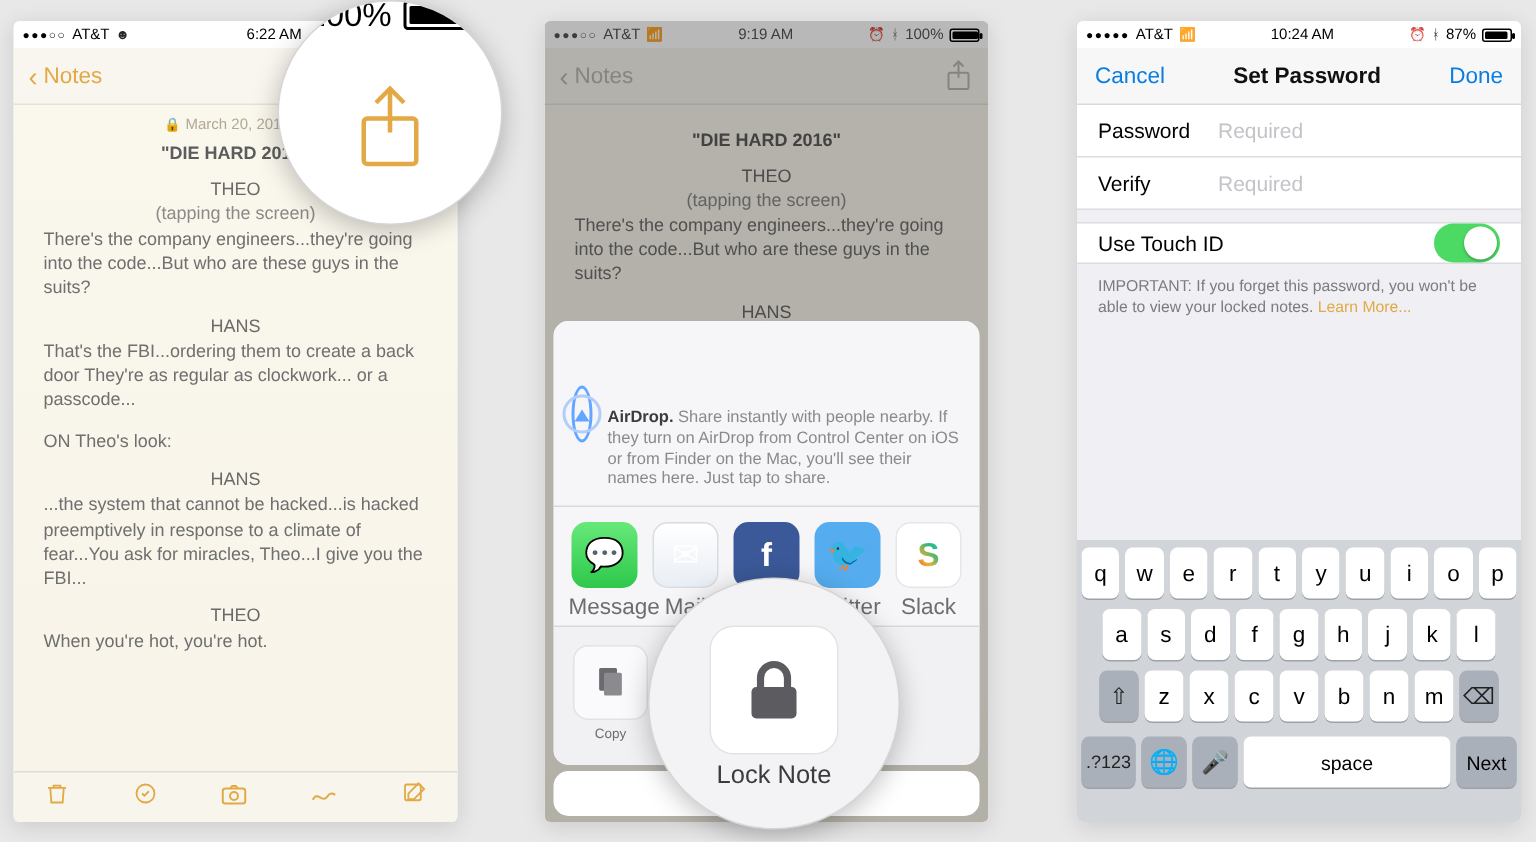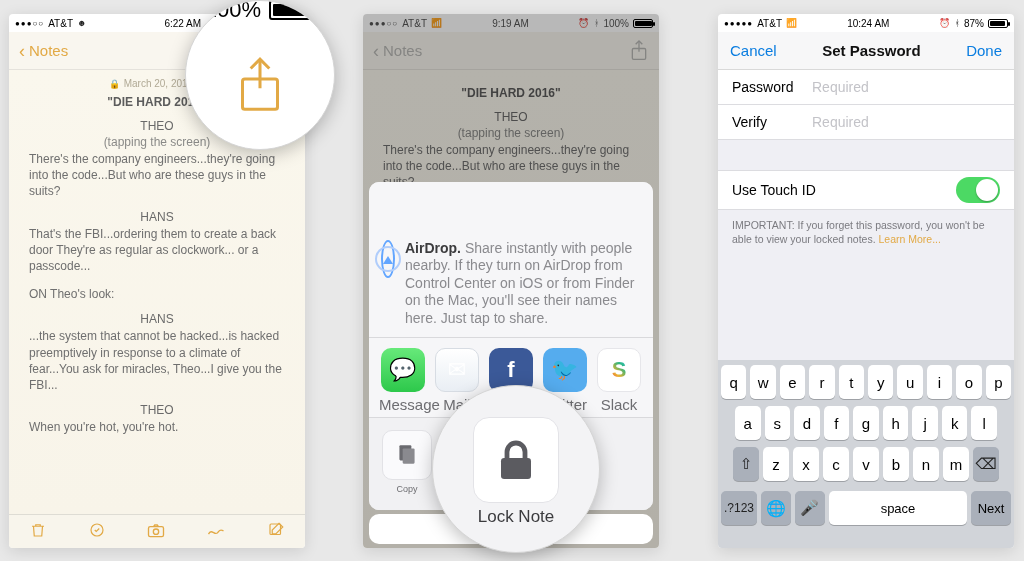--- a/index.html
+++ b/index.html
@@ -101,21 +101,21 @@
     width:38px; height:38px; border-radius:50%;
     border:2px solid #63a6ff; display:flex; align-items:center; justify-content:center;
     position:relative;
   }
   .sheet .airdrop .adicon::before {
     content:""; width:22px; height:22px; border:2px solid #b0cdfb; border-radius:50%; position:absolute;
   }
   .sheet .airdrop .adicon .tri {
     width:0;height:0;border-left:5px solid transparent;border-right:5px solid transparent;border-bottom:8px solid #63a6ff; transform:translateY(1px);
   }
-  .sheet .airdrop .adtext { font-size:14px; color:#8a8a8e; line-height:1.25;margin-top:48px; }
+  .sheet .airdrop .adtext { font-size:11px; color:#8a8a8e; line-height:1.25;margin-top:48px; }
   .sheet .airdrop .adtext b { color:#3c3c3e; }
   .sheet .rowapps {
     display:flex; justify-content:space-between;
     padding:10px 10px 4px; background:#f6f6f8;
     border-bottom:1px solid #d9d9dc;
   }
   .sheet .rowapps .app { width:48px; text-align:center; }
   .sheet .rowapps .app .ic { width:44px;height:44px;border-radius:10px; margin:0 auto 4px; display:flex;align-items:center;justify-content:center; color:#fff; font-size:22px; }
   .sheet .rowapps .app .lab { font-size:15px; color:#6d6d71; }
   .ic.message { background:linear-gradient(#67e97a,#2dc84b); }
@@ -170,22 +170,22 @@
   .s3body .note3 { font-size:10.5px; color:#7b7b80; text-align:center; padding:12px 10px; }
   .fieldrow {
     background:#fff; border-top:1px solid #dcdce0; border-bottom:1px solid #dcdce0;
     display:flex; align-items:center; height:36px; padding:0 14px; margin-top:-1px;
     font-size:14px;
   }
   .fieldrow .lab { width:80px; color:#000; }
   .fieldrow .ph { color:#c3c3c8; }
   .switchrow {
     background:#fff; border-top:1px solid #dcdce0; border-bottom:1px solid #dcdce0;
-    display:flex; align-items:center; justify-content:space-between; height:40px; padding:0 14px;
-    font-size:14px; margin-top:30px;
+    display:flex; align-items:center; justify-content:space-between; height:28px; padding:0 14px;
+    font-size:14px; margin-top:8px;
   }
   .iosSwitch { width:44px;height:26px;border-radius:13px;background:#4cd964;position:relative; }
   .iosSwitch::after{content:"";position:absolute;right:2px;top:2px;width:22px;height:22px;border-radius:50%;background:#fff;box-shadow:0 1px 2px rgba(0,0,0,.3);}
   .warn { font-size:10.5px; color:#7b7b80; padding:8px 14px; line-height:1.35; }
   .warn a { color:#e2a945; text-decoration:none; }
 
   .keyboard {
     position:absolute; left:0; right:0; bottom:0; height:188px;
     background:#d1d4d9; padding:5px 3px;
   }

